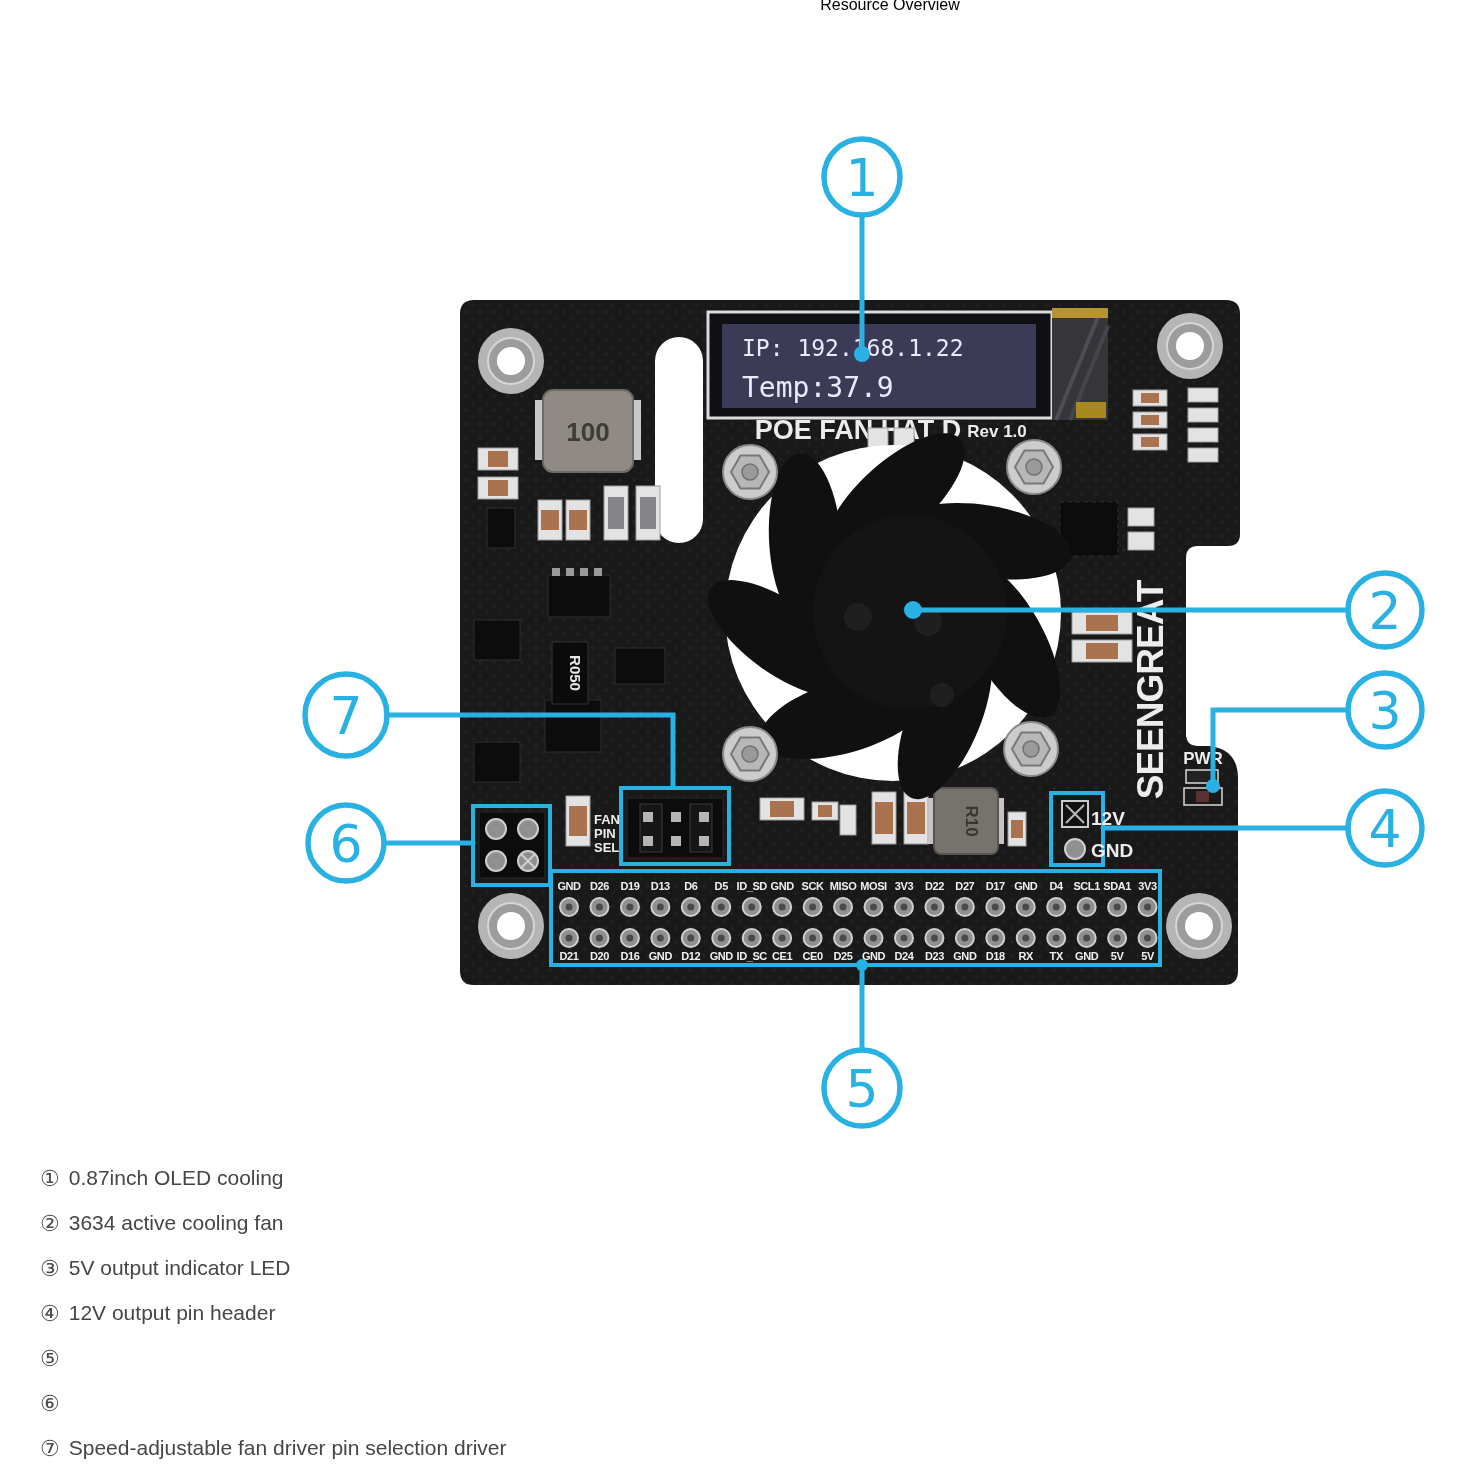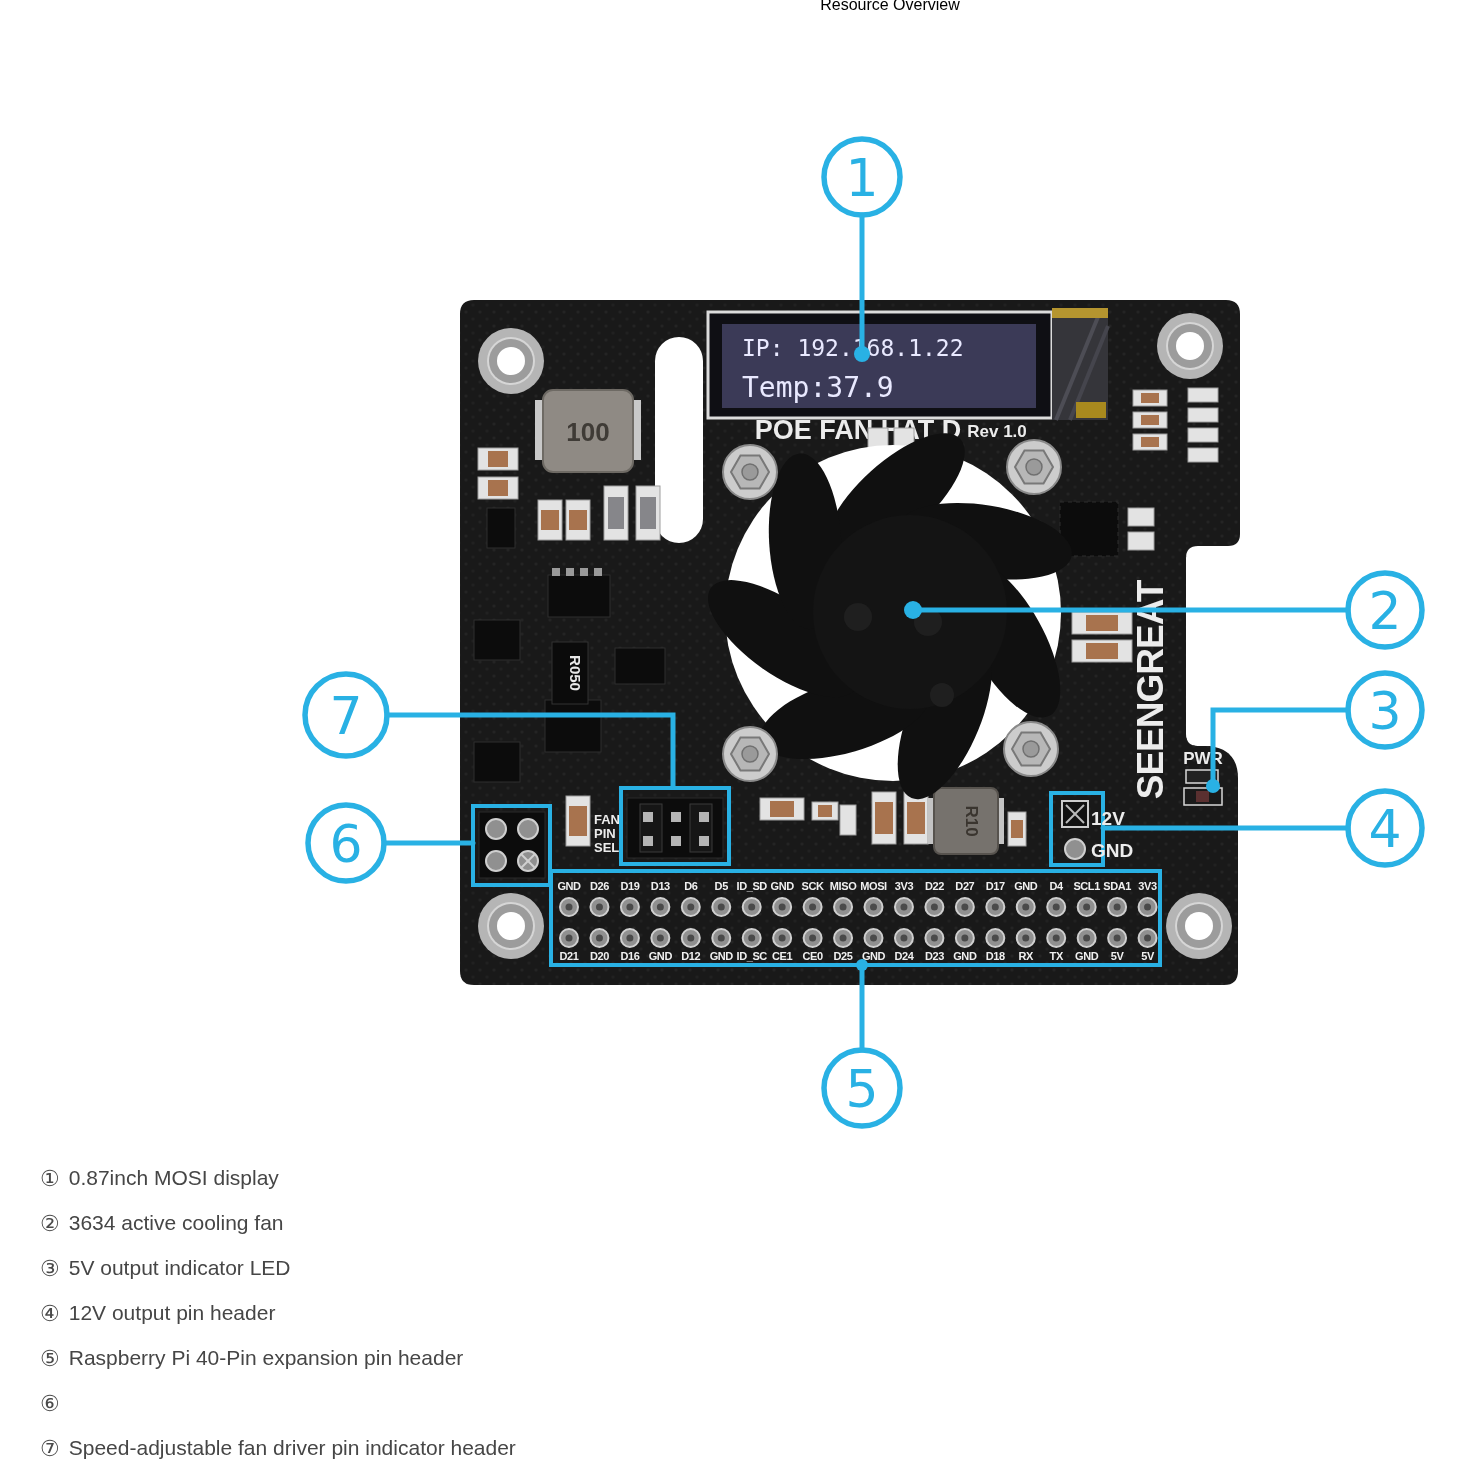--- a/index.html
+++ b/index.html
@@ -465,40 +465,39 @@
         <polyline points="387,715 673,715 673,786" class="acc" stroke-width="5" fill="none"></polyline>
         <circle cx="346" cy="715" r="41" class="acc" stroke-width="5.5"></circle>
         <text x="346" y="715" dy="0.36em" class="callout-num">7</text>
       </g>
     </g>
   </svg>
 
   <div class="legend">
     <div class="legend-row">
       <span class="legend-num">①</span>
-      <span>0.87inch MOSI display</span>
+      <span>0.87inch OLED cooling</span>
     </div>
     <div class="legend-row">
       <span class="legend-num">②</span>
       <span>3634 active cooling fan</span>
     </div>
     <div class="legend-row">
       <span class="legend-num">③</span>
       <span>5V output indicator LED</span>
     </div>
     <div class="legend-row">
       <span class="legend-num">④</span>
       <span>12V output pin header</span>
     </div>
     <div class="legend-row">
       <span class="legend-num">⑤</span>
-      <span>Raspberry Pi 40-Pin expansion pin header</span>
     </div>
     <div class="legend-row">
       <span class="legend-num">⑥</span>
     </div>
     <div class="legend-row">
       <span class="legend-num">⑦</span>
-      <span>Speed-adjustable fan driver pin indicator header</span>
+      <span>Speed-adjustable fan driver pin selection driver</span>
     </div>
   </div>
 
 </div>
 
 </body></html>

